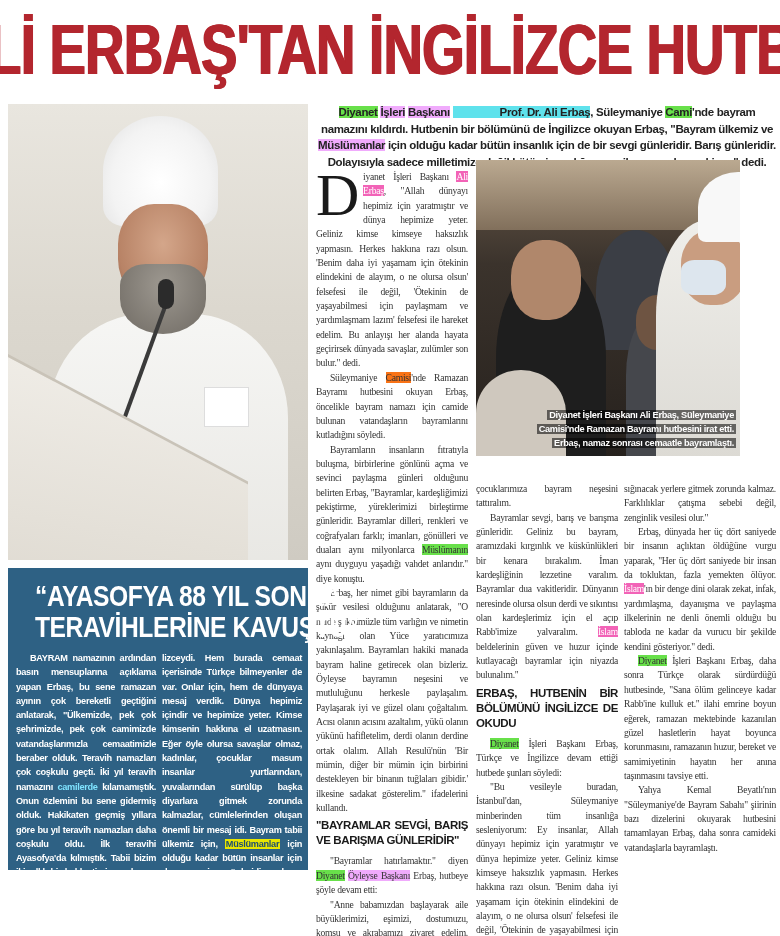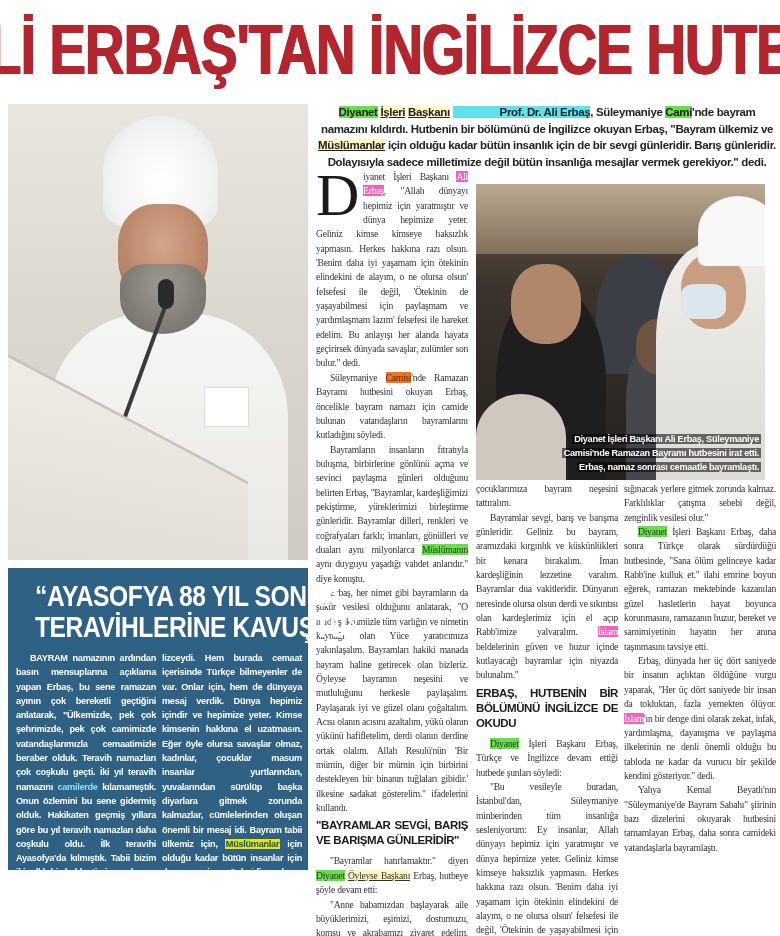--- a/index.html
+++ b/index.html
@@ -51,38 +51,38 @@
   .sidebox-col p { text-indent: 14px; text-align: justify; }
   .hl-cyan-text { color: #7fe3ff; }
   .hl-yellow-box { background: #e9e600; color: #1e4e6e; padding: 0 1px; }
 
   .lead {
     position: absolute; left: 314px; top: 104px; width: 466px;
     font-family: "Liberation Sans", sans-serif; font-size: 11.5px; line-height: 16.5px;
     text-align: center; color: #222; letter-spacing: -0.35px; font-weight: 600;
   }
   .hl-green { background: #68e04a; }
-  .hl-yellow { background: #fef9c3; text-decoration: underline; }
+  .hl-yellow { background: #f0abfc; }
   .hl-cyan { background: #5fe2ec; padding-left: 47px; }
   .hl-pink { background: #f263b7; color: #fff; }
   .hl-orange { background: #f97316; }
 
   .col { position: absolute; font-family: "Liberation Serif", serif; font-size: 9.6px;
     line-height: 14.35px; color: #333; letter-spacing: -0.25px; }
   .col p { text-indent: 14px; text-align: justify; }
   .col p.noindent { text-indent: 0; }
   .col1 { left: 316px; top: 170px; width: 152px; }
   .col2 { left: 476px; top: 482px; width: 142px; }
   .col3 { left: 624px; top: 482px; width: 152px; }
   .dropcap { float: left; font-size: 60px; line-height: 46px; margin: 2px 4px 0 0; color: #1a1a1a; font-family: "Liberation Serif", serif; }
   .subhead { font-family: "Liberation Sans", sans-serif; font-weight: 700; font-size: 11.5px;
     line-height: 15px; color: #1a1a1a; margin: 3px 0 6px; letter-spacing: -0.4px; text-indent: 0 !important; }
 
   .photo-crowd {
-    position: absolute; left: 476px; top: 184px; width: 289px; height: 296px;
+    position: absolute; left: 476px; top: 160px; width: 264px; height: 296px;
     background: linear-gradient(180deg, #6a5a4a 0%, #3b332c 35%, #26211d 100%); overflow: hidden;
   }
   .photo-crowd .arch { position: absolute; left: 0; top: 0; width: 302px; height: 70px;
     background: linear-gradient(180deg, #c9b79d 0%, #8b7862 100%); opacity: 0.85; }
   .photo-crowd .p1 { position: absolute; left: 20px; top: 100px; width: 110px; height: 196px; background: #1e1e1e; border-radius: 50% 50% 0 0; }
   .photo-crowd .p1h { position: absolute; left: 35px; top: 80px; width: 70px; height: 80px; background: #b0876b; border-radius: 45%; }
   .photo-crowd .p2 { position: absolute; left: 120px; top: 70px; width: 80px; height: 120px; background: #3b3e45; border-radius: 50% 50% 0 0; }
   .photo-crowd .p3 { position: absolute; left: 150px; top: 150px; width: 70px; height: 146px; background: #45474c; border-radius: 45% 45% 0 0; }
   .photo-crowd .p3h { position: absolute; left: 160px; top: 135px; width: 45px; height: 55px; background: #6e5442; border-radius: 45%; }
   .photo-crowd .imam { position: absolute; left: 180px; top: 60px; width: 130px; height: 240px;
@@ -153,22 +153,22 @@
 <div class="col col2">
   <p class="noindent">çocuklarımıza bayram neşesini tattıralım.</p>
   <p><span>Bayramlar sevgi, barış ve barışma günleridir. Geliniz bu bayram, aramızdaki kırgınlık ve küskünlükleri bir kenara bırakalım. İman kardeşliğinin lezzetine varalım. Bayramlar dua vakitleridir. Dünyanın neresinde olursa olsun derdi ve sıkıntısı olan kardeşlerimiz için el açıp Rabb'imize yalvaralım. </span><span class="hl-pink">İslam</span><span> beldelerinin güven ve huzur içinde kutlayacağı bayramlar için niyazda bulunalım."</span></p>
   <p class="subhead">ERBAŞ, HUTBENİN BİR BÖLÜMÜNÜ İNGİLİZCE DE OKUDU</p>
   <p><span class="hl-green">Diyanet</span><span> İşleri Başkanı Erbaş, Türkçe ve İngilizce devam ettiği hutbede şunları söyledi:</span></p>
   <p>"Bu vesileyle buradan, İstanbul'dan, Süleymaniye minberinden tüm insanlığa sesleniyorum: Ey insanlar, Allah dünyayı hepimiz için yaratmıştır ve dünya hepimize yeter. Geliniz kimse kimseye haksızlık yapmasın. Herkes hakkına razı olsun. 'Benim daha iyi yaşamam için ötekinin elindekini de alayım, o ne olursa olsun' felsefesi ile değil, 'Ötekinin de yaşayabilmesi için paylaşmam ve yardımlaşmam lazım' felsefesi ile hareket edelim. Bu anlayışı her alanda hayata geçirirsek dünyada savaşlar, zulümler son bulur. Kadın, çocuk milyonlarca masum insan yurdundan, yuvasından kaçarak başka</p>
 </div>
 
 <div class="col col3">
   <p class="noindent">sığınacak yerlere gitmek zorunda kalmaz. Farklılıklar çatışma sebebi değil, zenginlik vesilesi olur."</p>
+  <p><span>Erbaş, dünyada her üç dört saniyede bir insanın açlıktan öldüğüne vurgu yaparak, "Her üç dört saniyede bir insan da tokluktan, fazla yemekten ölüyor. </span><span class="hl-pink">İslam</span><span>'ın bir denge dini olarak zekat, infak, yardımlaşma, dayanışma ve paylaşma ilkelerinin ne denli önemli olduğu bu tabloda ne kadar da vurucu bir şekilde kendini gösteriyor." dedi.</span></p>
   <p><span class="hl-green">Diyanet</span><span> İşleri Başkanı Erbaş, daha sonra Türkçe olarak sürdürdüğü hutbesinde, "Sana ölüm gelinceye kadar Rabb'ine kulluk et." ilahi emrine boyun eğerek, ramazan mektebinde kazanılan güzel hasletlerin hayat boyunca korunmasını, ramazanın huzur, bereket ve samimiyetinin hayatın her anına taşınmasını tavsiye etti.</span></p>
-  <p><span>Erbaş, dünyada her üç dört saniyede bir insanın açlıktan öldüğüne vurgu yaparak, "Her üç dört saniyede bir insan da tokluktan, fazla yemekten ölüyor. </span><span class="hl-pink">İslam</span><span>'ın bir denge dini olarak zekat, infak, yardımlaşma, dayanışma ve paylaşma ilkelerinin ne denli önemli olduğu bu tabloda ne kadar da vurucu bir şekilde kendini gösteriyor." dedi.</span></p>
   <p>Yahya Kemal Beyatlı'nın "Süleymaniye'de Bayram Sabahı" şiirinin bazı dizelerini okuyarak hutbesini tamamlayan Erbaş, daha sonra camideki vatandaşlarla bayramlaştı.</p>
 </div>
 
 <div class="sidebox">
   <div class="sidebox-title">
     <div>“AYASOFYA 88 YIL SONRA</div>
     <div>TERAVİHLERİNE KAVUŞTU”</div>
   </div>
   <div class="sidebox-cols">
     <div class="sidebox-col">

